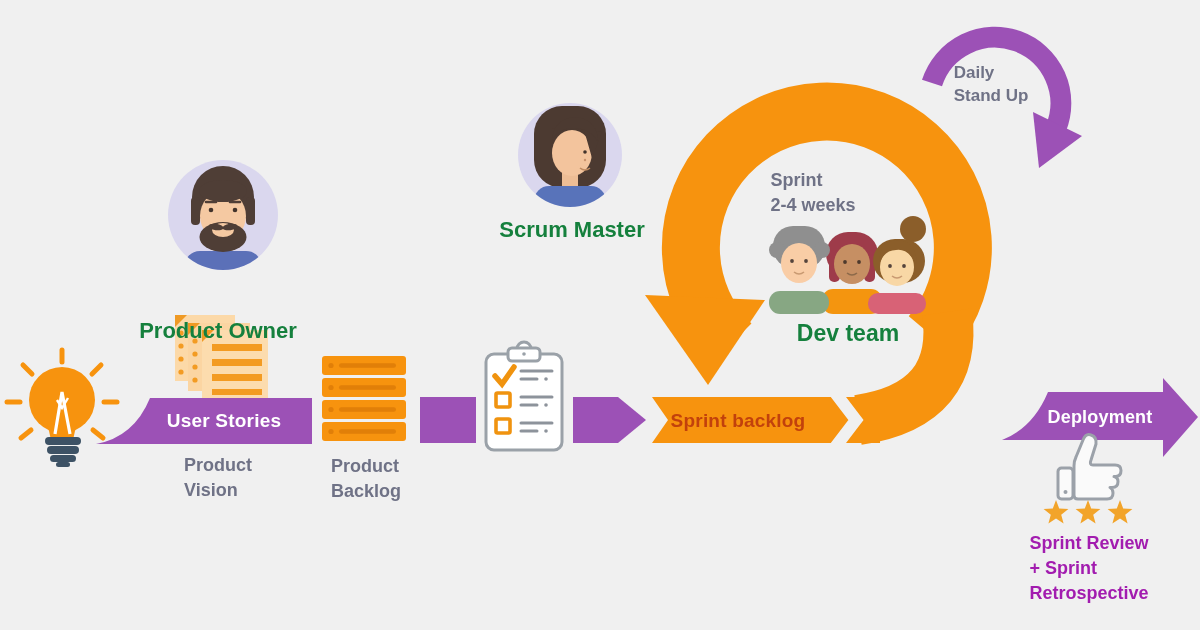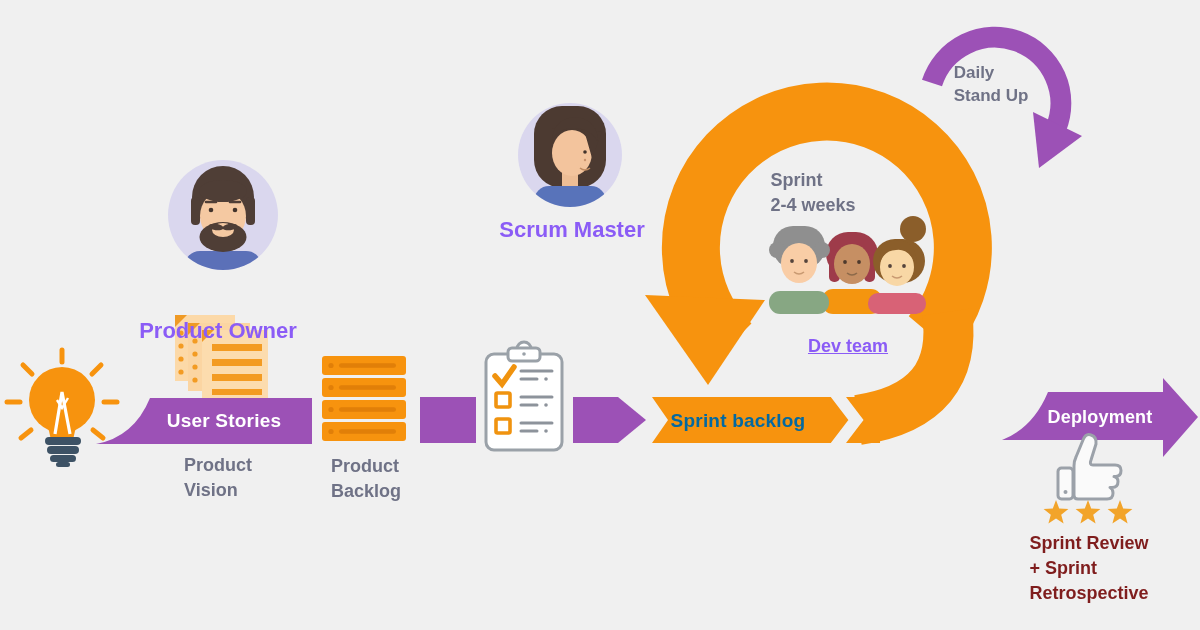--- a/index.html
+++ b/index.html
@@ -5,25 +5,25 @@
   html,body{margin:0;padding:0;background:#e4e4e4;}
   .stage{
     position:relative;width:1200px;height:630px;background:#f0f0f0;
     overflow:hidden;font-family:"Liberation Sans",sans-serif;
   }
   .stage svg.layer{position:absolute;left:0;top:0;}
   .lbl{
     position:absolute;transform:translateX(-50%);
     text-align:left;white-space:pre-line;font-weight:bold;line-height:1.38;
   }
-  .lbl-dark{color:#8b5cf6;font-size:22px;}
+  .lbl-dark{color:#15803d;font-size:22px;}
   .lbl-gray{color:#6f7286;font-size:18px;}
-  .lbl-muted{color:#7f1d1d;font-size:18px;}
+  .lbl-muted{color:#a21caf;font-size:18px;}
   .lbl-banner{color:#ffffff;font-size:19px;letter-spacing:.2px;}
-  .lbl-banner-cream{color:#0369a1;font-size:19px;letter-spacing:.2px;}
+  .lbl-banner-cream{color:#c2410c;font-size:19px;letter-spacing:.2px;}
 </style>
 </head>
 <body>
 
 <div class="stage">
 
   <svg class="layer" width="1200" height="630" viewBox="0 0 1200 630">
 
     <defs>
       <clipPath id="po-clip">
@@ -246,21 +246,21 @@
 Backlog</div>
 
 
   <div class="lbl lbl-dark" style="left:572px;top:215px;font-size:22px;">Scrum Master</div>
 
   <div class="lbl lbl-banner-cream" style="left:738px;top:408px;">Sprint backlog</div>
 
   <div class="lbl lbl-gray" style="left:813px;top:160px;margin-top:8px;">Sprint
 2-4 weeks</div>
 
-  <div class="lbl lbl-dark" style="left:848px;top:334px;font-size:18px;text-decoration:underline;">Dev team</div>
+  <div class="lbl lbl-dark" style="left:848px;top:318px;font-size:23px;">Dev team</div>
 
   <div class="lbl lbl-gray" style="left:991px;top:61px;font-size:17px;">Daily
 Stand Up</div>
 
   <div class="lbl lbl-banner" style="left:1092px;top:405px;font-size:18px;padding-left:16px;">Deployment</div>
 
   <div class="lbl lbl-muted" style="left:1089px;top:531px;">Sprint Review
 + Sprint Retrospective</div>
 
 </div>

